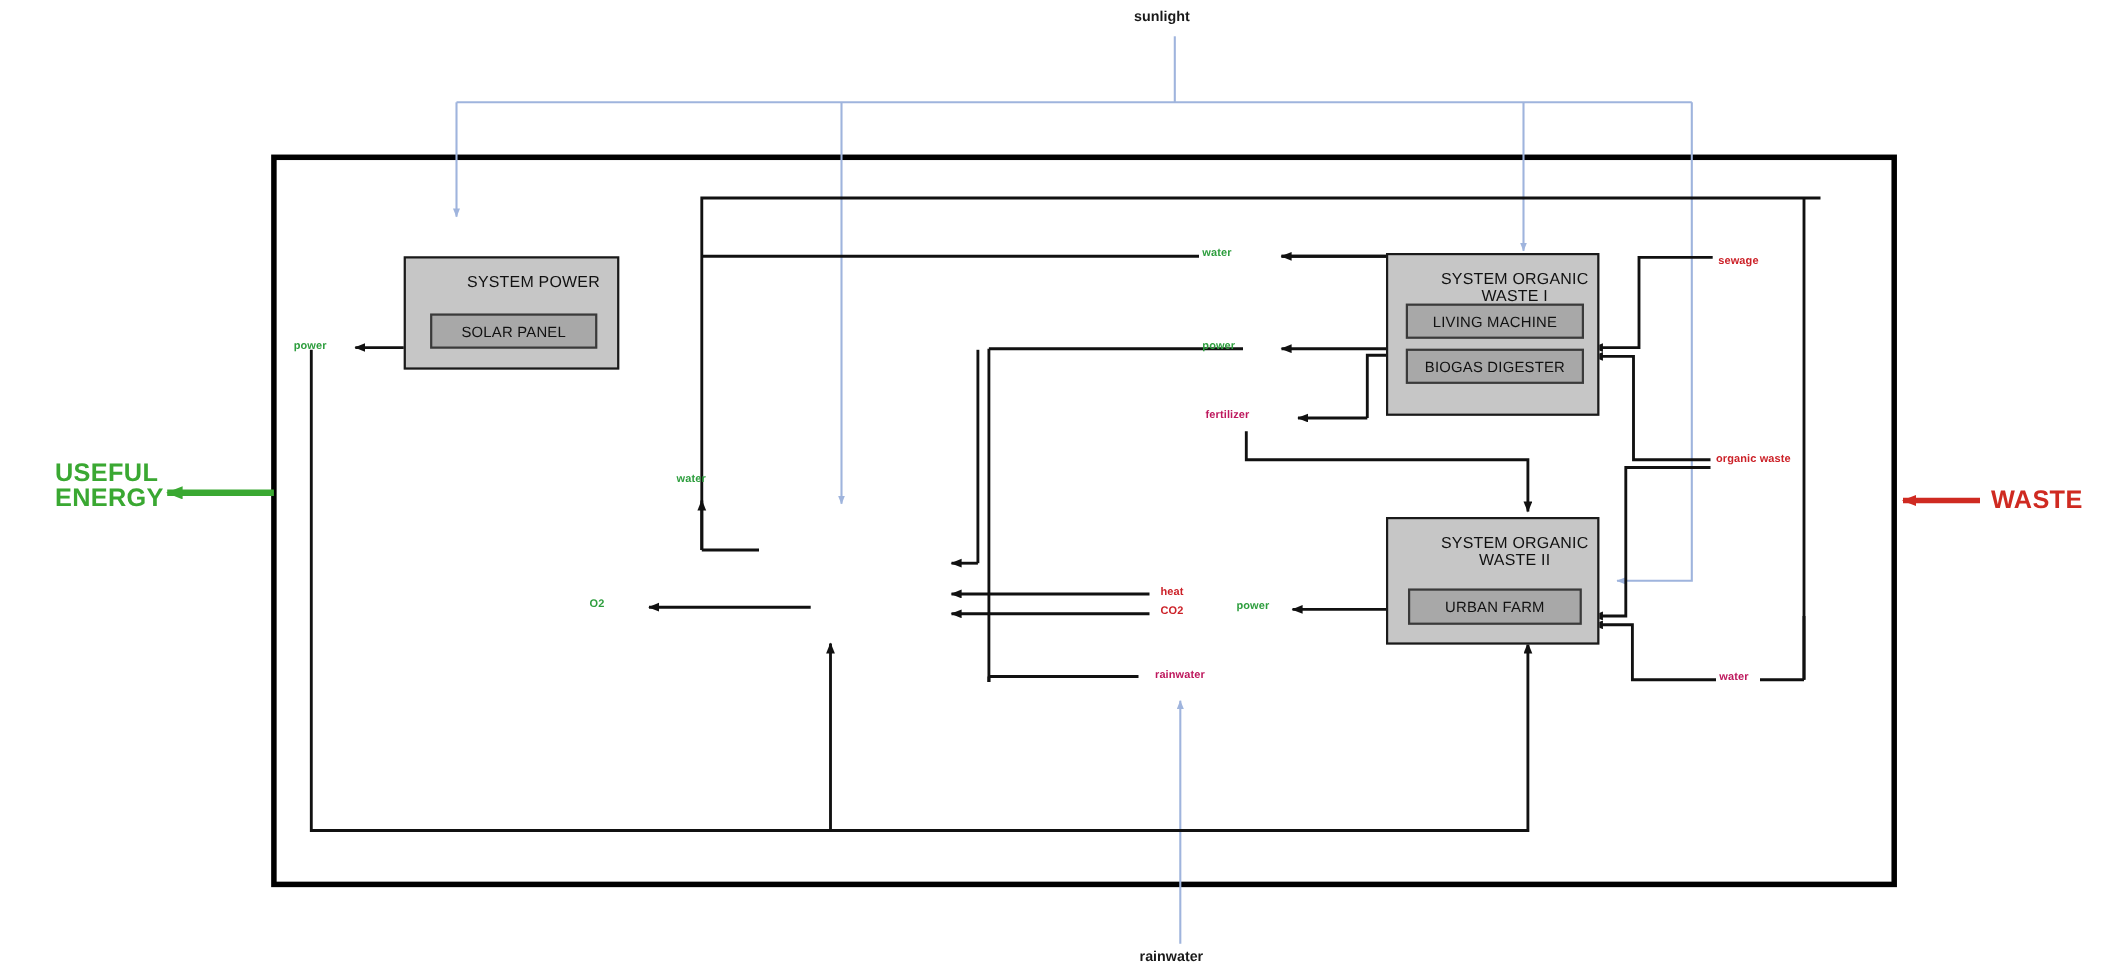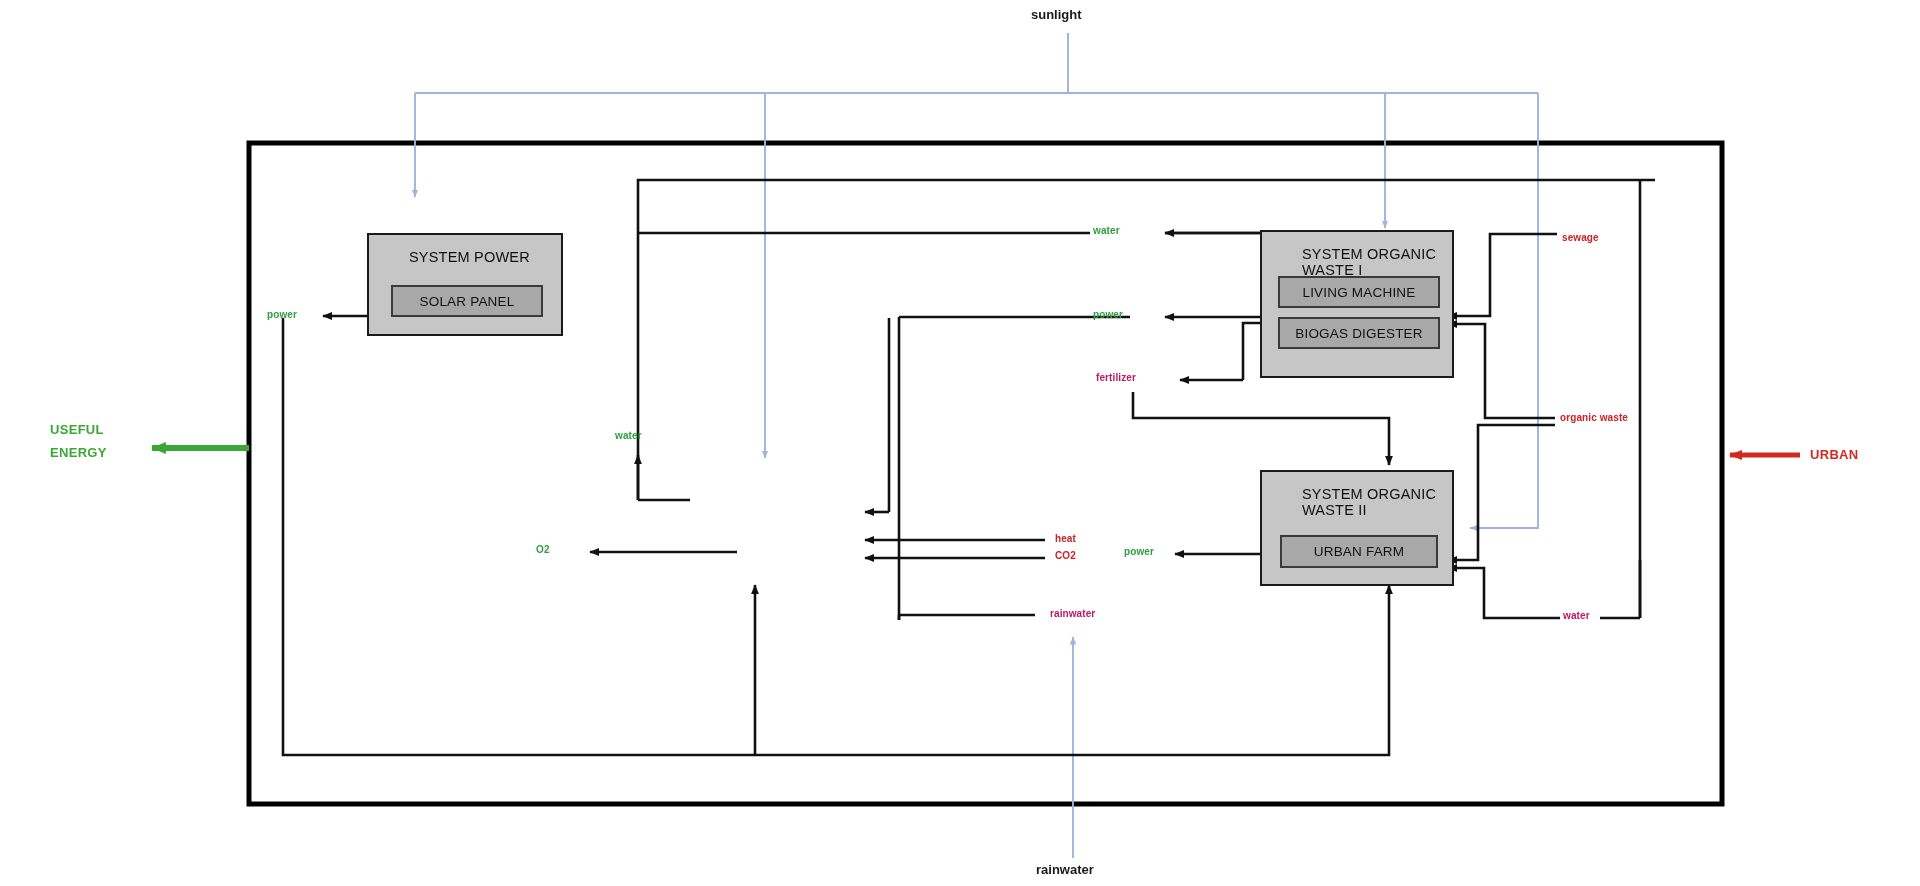--- a/index.html
+++ b/index.html
@@ -12,20 +12,21 @@
   svg#diagram{position:absolute;left:0;top:0;width:1920px;height:886px;}
 
   .sysbox{
     position:absolute;
     background:#c6c6c6;
     border:2.5px solid #1a1a1a;
     box-sizing:border-box;
   }
   .sysbox .sys-title{
     position:absolute;left:0;right:0;top:14px;
+    text-align:center;
     font-size:14.5px;font-weight:500;color:#111;
     letter-spacing:.2px;
     margin-left:40px;
   }
   .subbox{
     position:absolute;
     background:#a8a8a8;
     border:2px solid #3a3a3a;
     box-sizing:border-box;
     display:flex;align-items:center;justify-content:center;
@@ -36,21 +37,21 @@
     position:absolute;
     font-size:10px;font-weight:700;
     white-space:nowrap;
     letter-spacing:.1px;
   }
   .flabel.green{color:#2e9e3e;}
   .flabel.red{color:#cc2128;}
   .flabel.dark{color:#be185d;}
   .bigLabel{
     position:absolute;
-    font-size:13px;font-weight:700;
+    font-size:23px;font-weight:700;
     line-height:23px;white-space:nowrap;letter-spacing:.3px;
   }
   .bigLabel.green{color:#3aa832;}
   .bigLabel.red{color:#cf2a21;}
   .ext{
     position:absolute;font-size:13px;font-weight:700;color:#1a1a1a;
     white-space:nowrap;
   }
 </style>
 </head>
@@ -200,15 +201,15 @@
 
   <div class="ext" style="left:1031px;top:7px;">sunlight</div>
 
   <div class="ext" style="left:1036px;top:862px;">rainwater</div>
 
   <div class="bigLabel green" style="left:50px;top:418px;">
     <div>USEFUL</div>
     <div>ENERGY</div>
   </div>
 
-  <div class="bigLabel red" style="left:1810px;top:443px;">URBAN</div>
+  <div class="bigLabel red" style="left:1810px;top:443px;">WASTE</div>
 
 </div>
 
 </body></html>

